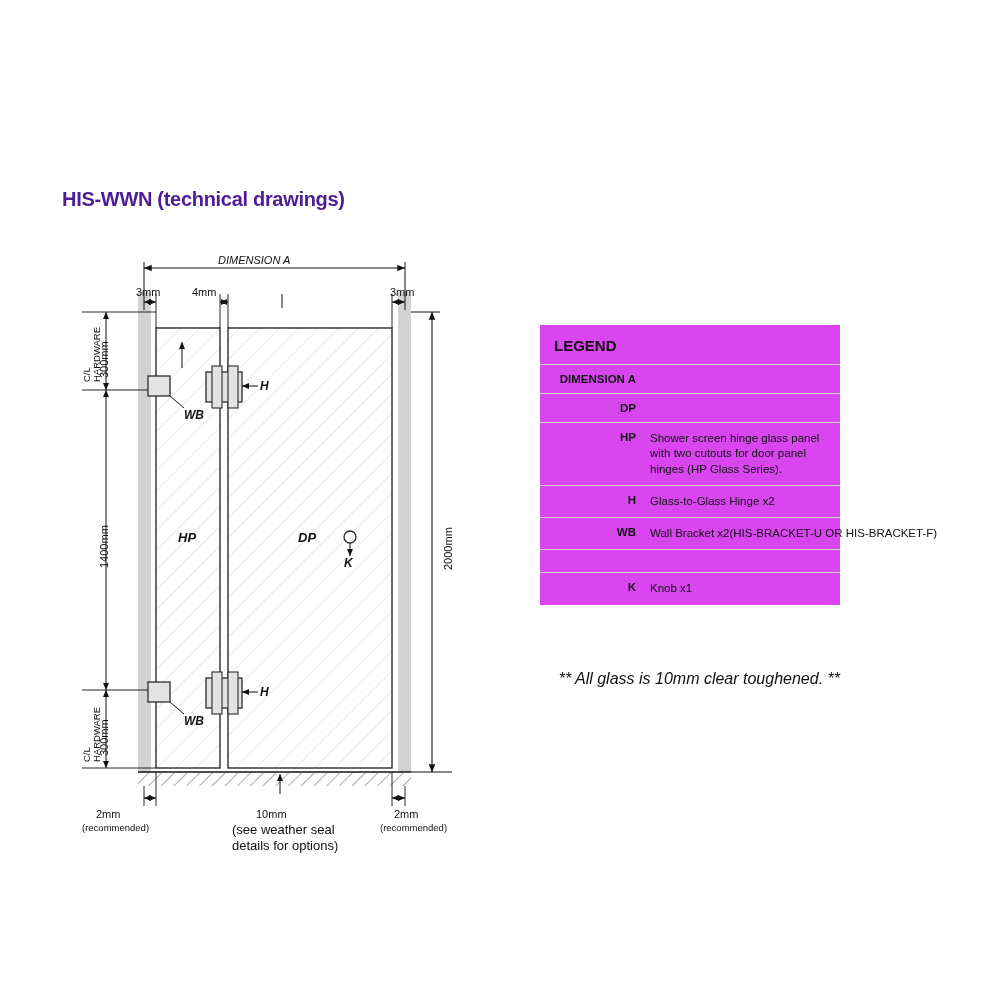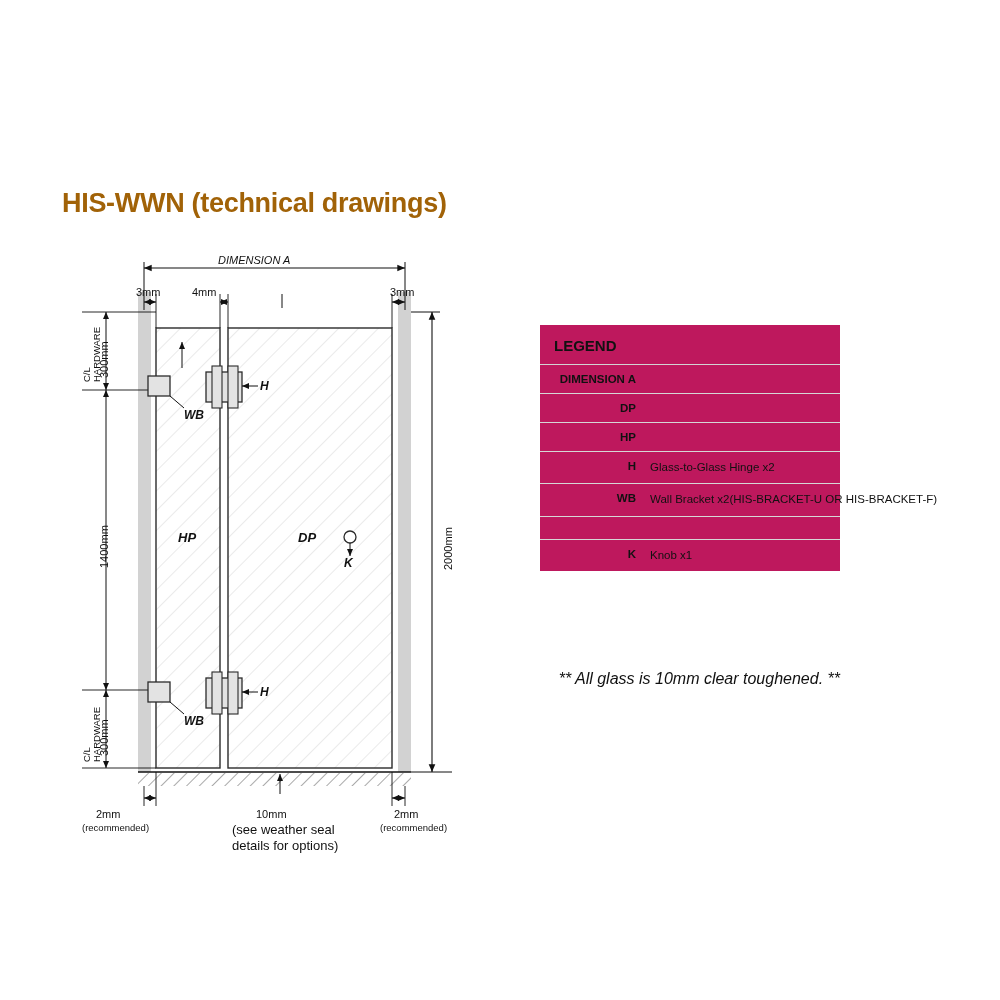--- a/index.html
+++ b/index.html
@@ -12,24 +12,24 @@
     height: 1000px;
     position: relative;
     font-family: "Liberation Sans", sans-serif;
     color: #111;
     overflow: hidden;
   }
   #title {
     position: absolute;
     left: 62px;
     top: 188px;
-    font-size: 27px;
+    font-size: 20px;
     font-weight: bold;
     letter-spacing: -0.3px;
-    color: #a16207;
+    color: #4c1d95;
   }
 
   
   #drawing {
     position: absolute;
     left: 60px;
     top: 250px;
     width: 460px;
     height: 600px;
   }
@@ -45,21 +45,21 @@
     transform-origin: 0 0;
     transform: rotate(-90deg);
   }
 
   
   #legend {
     position: absolute;
     left: 540px;
     top: 325px;
     width: 300px;
-    background: #be185d;
+    background: #d946ef;
     border: 0;
   }
   #legend .legend-title {
     font-size: 15px;
     font-weight: bold;
     padding: 12px 14px 10px 14px;
     border-bottom: 1px solid #d3d3d3;
   }
   .lrow {
     display: flex;
@@ -239,20 +239,23 @@
   <div class="legend-title">LEGEND</div>
 
   <div class="lrow">
     <div class="lkey">DIMENSION A</div>
   </div>
   <div class="lrow">
     <div class="lkey">DP</div>
   </div>
   <div class="lrow">
     <div class="lkey">HP</div>
+    <div class="lval">Shower screen hinge glass panel
+with two cutouts for door panel
+hinges (HP Glass Series).</div>
   </div>
   <div class="lrow">
     <div class="lkey">H</div>
     <div class="lval">Glass-to-Glass Hinge x2</div>
   </div>
   <div class="lrow wide">
     <div class="lkey">WB</div>
     <div class="lval">Wall Bracket x2(HIS-BRACKET-U OR HIS-BRACKET-F)</div>
   </div>
   <div class="lrow empty">

